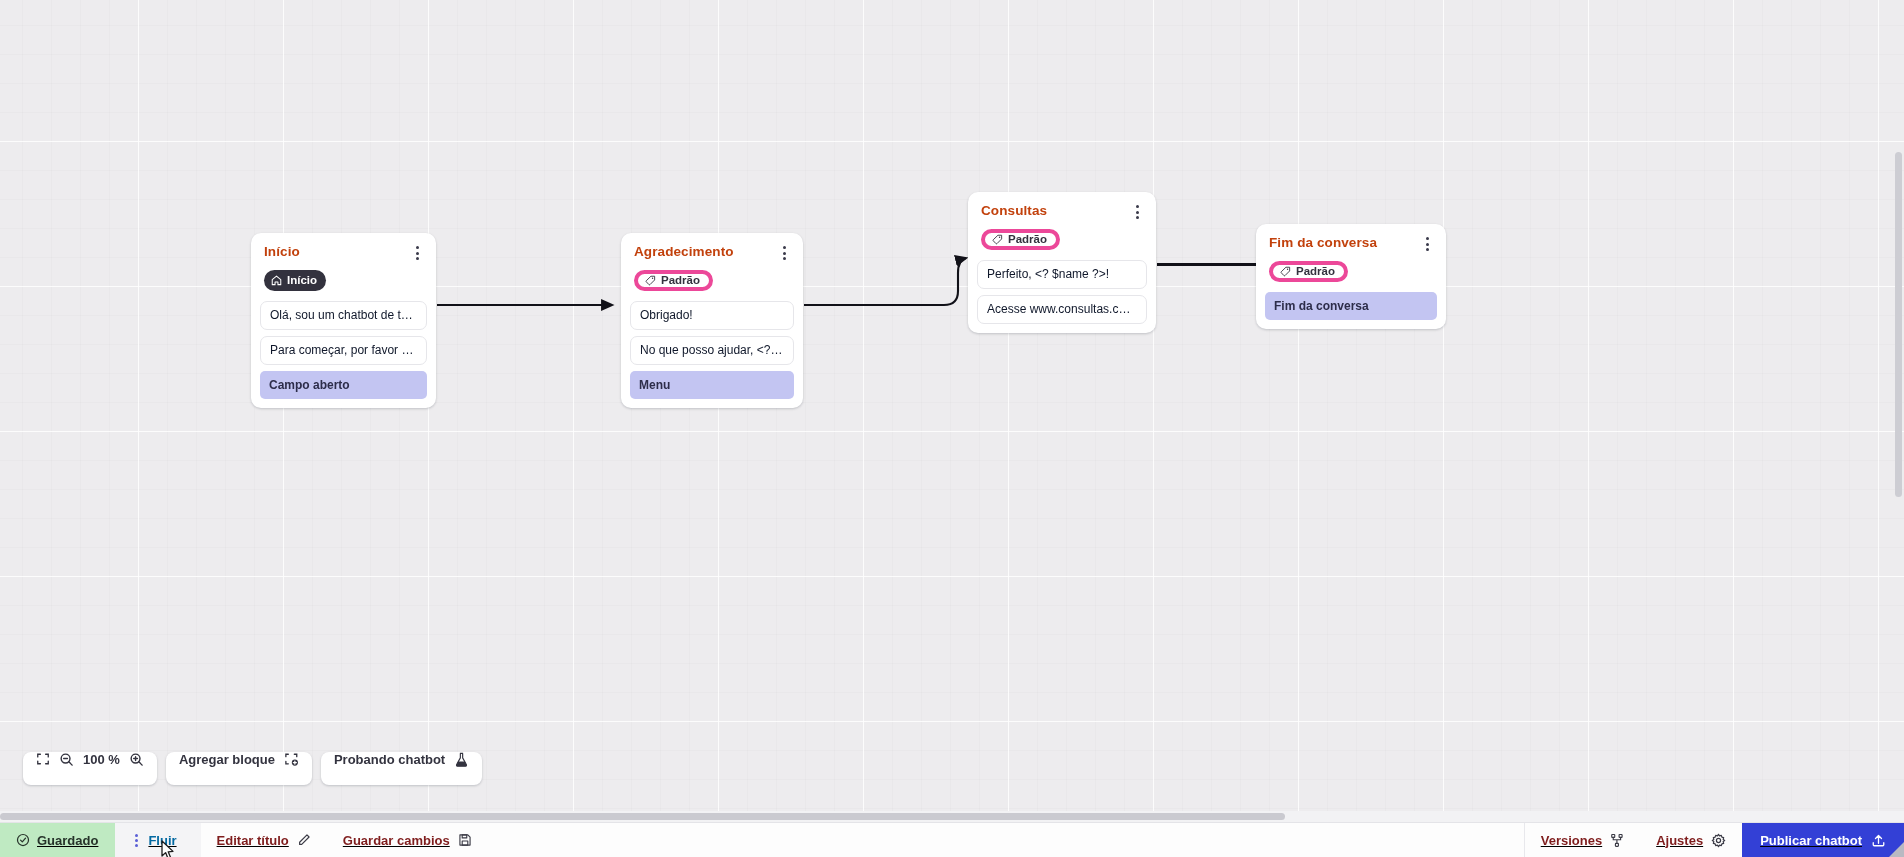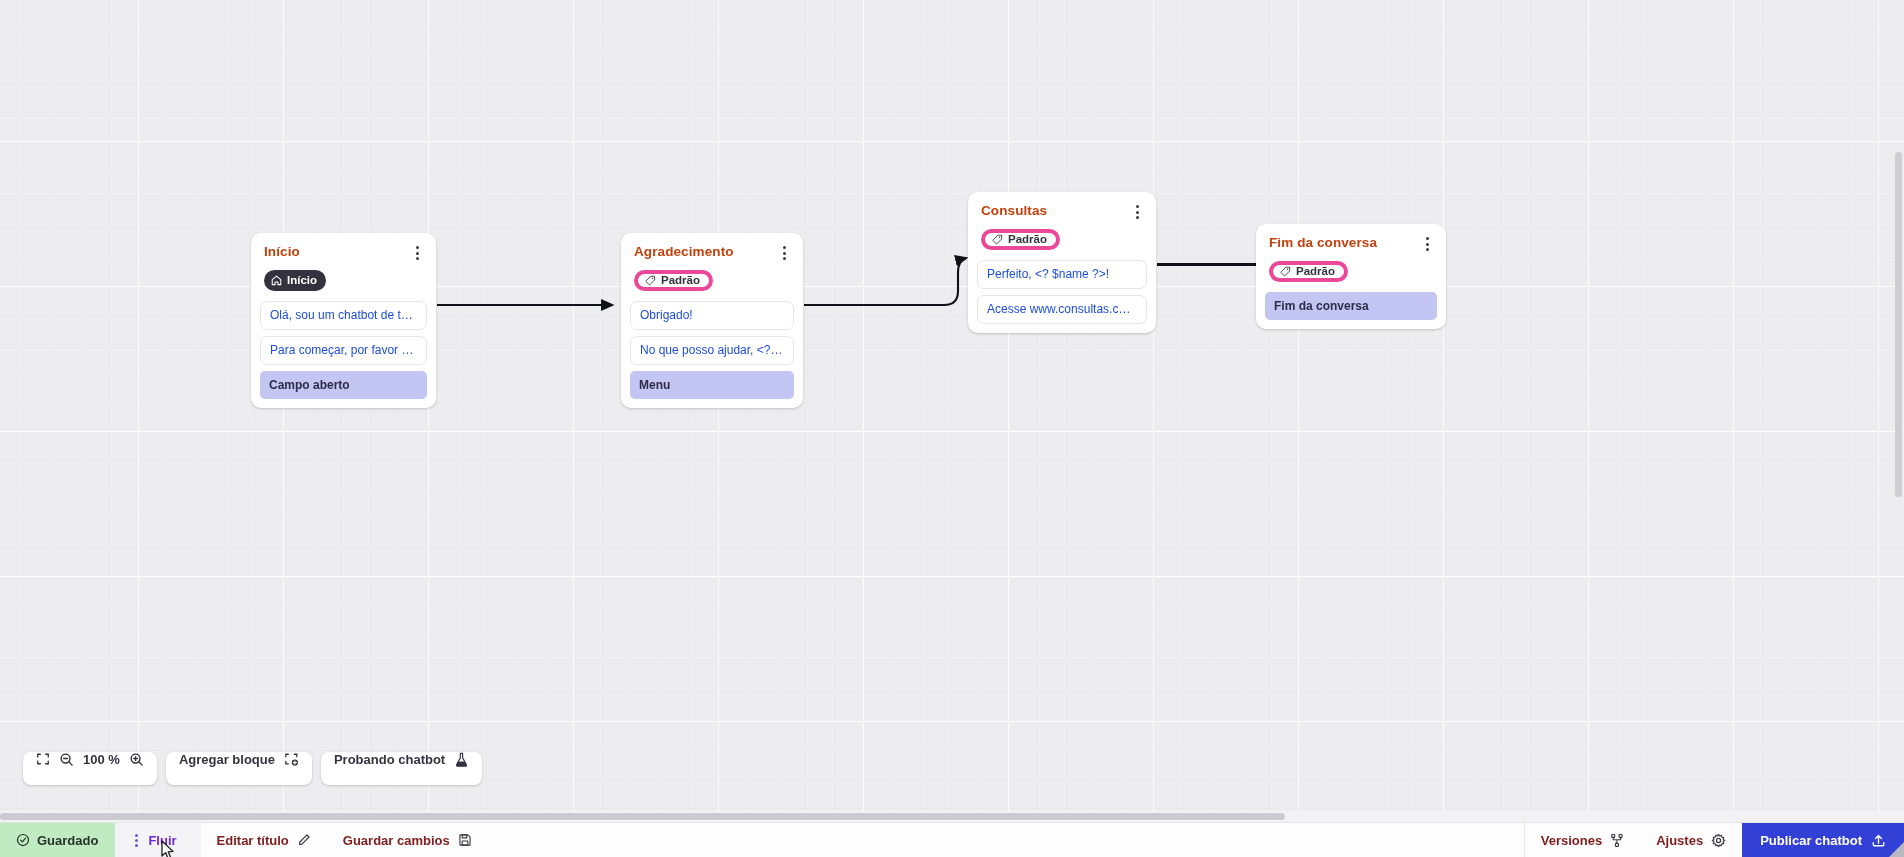--- a/index.html
+++ b/index.html
@@ -79,21 +79,21 @@
     border: 4px solid #ec4899;
   }
   .chip svg { display:block; }
 
   .node-body { padding: 0 9px 9px 9px; }
 
   .msg {
     border: 1px solid #e6e6ea;
     border-radius: 7px;
     background: #fff;
-    color: #1d4ed8;
+    color: #0f172a;
     font-size: 12px;
     line-height: 15px;
     padding: 6px 9px;
     margin-bottom: 6px;
     white-space: nowrap;
     overflow: hidden;
     text-overflow: ellipsis;
   }
   .msg:last-child { margin-bottom: 0; }
 
@@ -149,20 +149,21 @@
   #statusbar {
     position: absolute;
     left: 0; bottom: 0;
     width: 1904px; height: 35px;
     background: #fdfdfd;
     border-top: 1px solid #e4e4e8;
     display: flex;
     align-items: stretch;
     z-index: 30;
     font-size: 13px;
+    text-decoration: underline;
   }
   .saved-pill {
     background: #bfeac2;
     color: #26332a;
     display: flex; align-items: center; gap: 7px;
     padding: 0 17px 0 16px;
     font-weight: 700;
     font-size: 13px;
   }
   .sb-item {
@@ -172,21 +173,21 @@
     font-weight: 600;
     cursor: pointer;
     text-align: right;
   }
   .sb-dots { display:flex; flex-direction:column; gap:2px; padding: 0 10px 0 14px; align-items:center; justify-content:center; cursor:pointer;}
   .sb-dots i { width:3px;height:3px;border-radius:50%;background:#5b5fd6; display:block;}
   .sb-flow {
     background:#f4f4f6;
     padding: 0 24px 0 6px;
     display:flex; align-items:center;
-    color:#6d28d9; font-weight:700; cursor:pointer;
+    color:#0369a1; font-weight:700; cursor:pointer;
     position: relative;
   }
   .sb-left { display:flex; align-items:stretch; }
   .sb-spacer { flex: 1; }
   .sb-right { display:flex; align-items:stretch; border-left:1px solid #e8e8ec; }
   .publish-btn {
     background:#3340d6;
     color:#fff;
     font-weight:700;
     display:flex; align-items:center; gap:9px;

